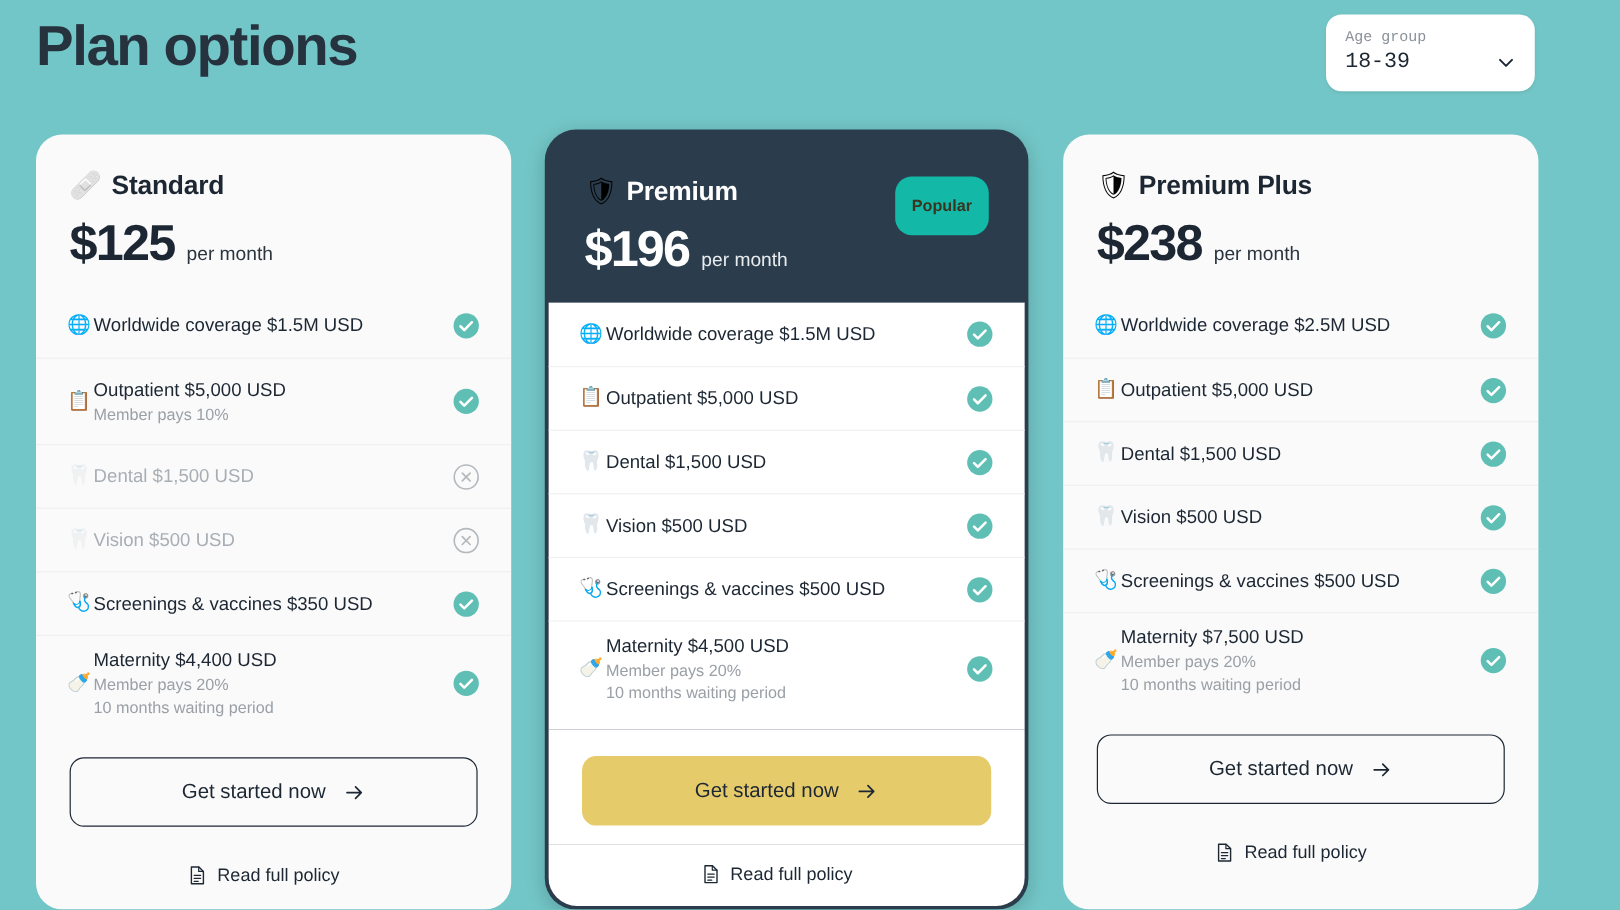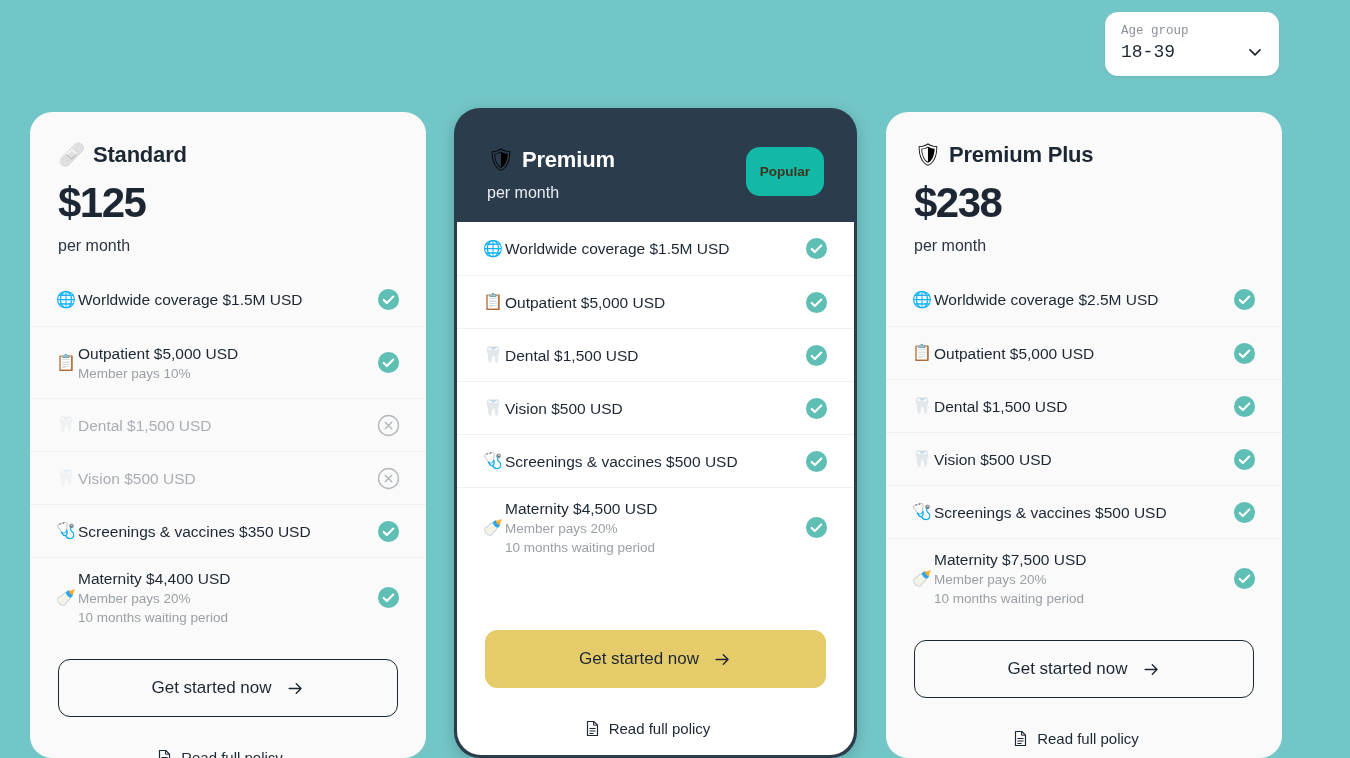--- a/index.html
+++ b/index.html
@@ -64,21 +64,21 @@
   .plan-name { font-size: 22px; font-weight: bold; color: #1c2733; letter-spacing: -.2px; }
   .card.premium .plan-name { color: #ffffff; }
 
   .badge {
     position: absolute; right: 30px; top: 36px;
     background: #14b8a6; color: #3a3520;
     font-size: 13.5px; font-weight: bold;
     padding: 17px 14px; border-radius: 14px;
   }
 
-  .price-row { display: flex; align-items: baseline; gap: 10px; margin-top: 11px; flex-direction: column; }
+  .price-row { display: flex; align-items: baseline; gap: 10px; margin-top: 11px; }
   .price { font-size: 42px; font-weight: bold; color: #1c2733; letter-spacing: -1.5px; }
   .card.premium .price { color: #ffffff; }
   .per { font-size: 16px; color: #2a3540; }
   .card.premium .per { color: #e8ecef; }
 
   
   .features { background: #ffffff; flex: 1; }
   .card.std .features, .card.plus .features { background: transparent; }
 
   .feat {
@@ -119,20 +119,21 @@
   }
   .card.std .policy, .card.plus .policy { background: transparent; }
   .policy-txt { font-size: 15px; color: #1c2733; }
   .doc-icon { width: 15px; height: 17px; }
 </style>
 </head>
 <body>
 
 <div class="page">
 
+  <div class="page-title">Plan options</div>
 
   <div class="age-select">
     <div class="txtcol">
       <div class="age-label">Age group</div>
       <div class="age-value">18-39</div>
     </div>
     <svg class="chev" viewBox="0 0 24 24" fill="none">
       <path d="M6 9.5L12 15.5L18 9.5" stroke="#1c2733" stroke-width="2" stroke-linecap="round" stroke-linejoin="round"></path>
     </svg>
   </div>
@@ -232,20 +233,21 @@
       </div>
       <div class="card premium">
         <div class="premium-inner">
           <div class="card-head">
             <div class="plan-row">
               <span class="plan-emoji">🛡</span>
               <span class="plan-name">Premium</span>
             </div>
             <div class="badge">Popular</div>
             <div class="price-row">
+              <span class="price">$196</span>
               <span class="per">per month</span>
             </div>
           </div>
           <div class="features">
             <div class="feat">
               <span class="feat-emoji">🌐</span>
               <div class="feat-body">
                 <div class="feat-title">Worldwide coverage $1.5M USD</div>
               </div>
               <svg class="mark" viewBox="0 0 24 24">

